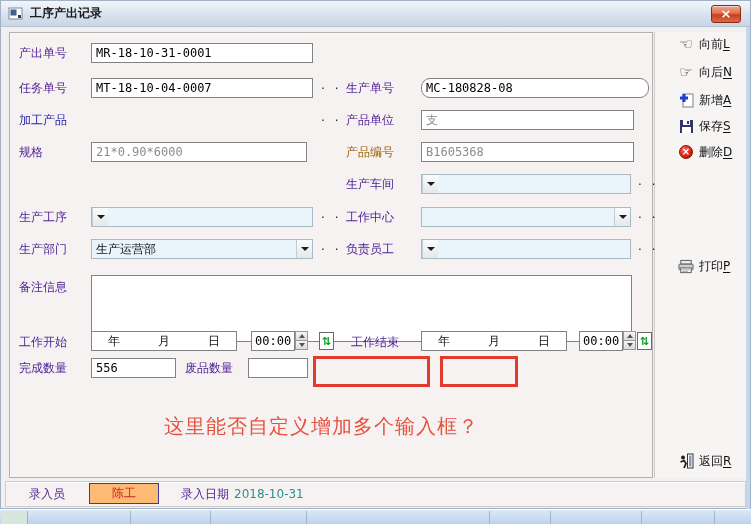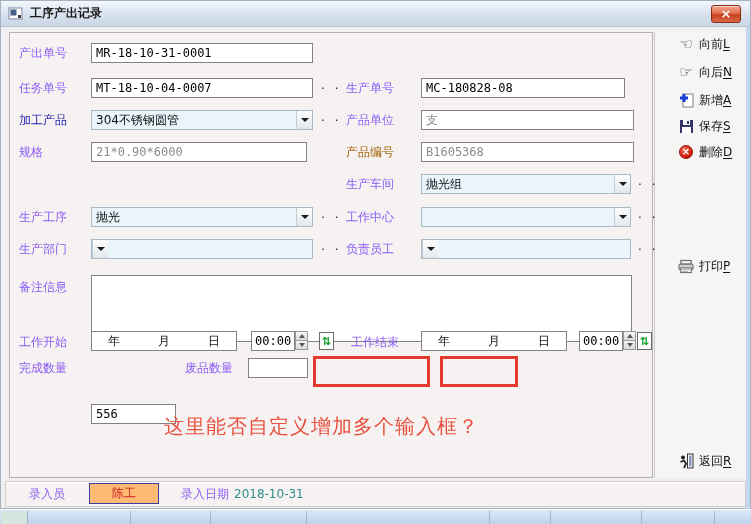--- a/index.html
+++ b/index.html
@@ -22,21 +22,21 @@
   #right-edge{position:absolute;right:0;top:26px;width:4px;height:483px;background:#c3d8ec;}
   
   #form-panel{position:absolute;left:8px;top:31px;width:644px;height:446px;
               background:#f6f2f1;border:1px solid #b3b0af;
               box-shadow:inset 1px 1px 0 #fbf8f7;}
   #sidebar{position:absolute;left:653px;top:31px;width:92px;height:446px;background:#f7f4f4;
            border-left:1px solid #cfcccb;}
   #footer-panel{position:absolute;left:4px;top:480px;width:741px;height:26px;
                 background:#f6f2f1;border:1px solid #cfcccb;box-shadow:inset 0 1px 0 #fff;}
   
-  .lbl{position:absolute;line-height:20px;white-space:nowrap;color:#8b5cf6;}
+  .lbl{position:absolute;line-height:20px;white-space:nowrap;color:#4c1d95;}
   .inp{position:absolute;height:20px;background:#fff;border:1px solid #828282;
        font:12px "DejaVu Sans Mono",monospace;padding:1px 4px;color:#000;outline:none;}
   .inp.gray{color:#8c8c8c;}
   .dd{position:absolute;height:20px;background:#e9f5fb;border:1px solid #a9bac4;
       display:flex;align-items:center;cursor:default;}
   .dd .val{flex:1;padding:0 4px;white-space:nowrap;overflow:hidden;}
   .dd .btn{width:16px;height:100%;display:flex;align-items:center;justify-content:center;
            background:linear-gradient(#fcfcfc,#e2e8ed);border-left:1px solid #c3ccd2;cursor:pointer;}
   .tri{width:0;height:0;border-left:4px solid transparent;border-right:4px solid transparent;
        border-top:4px solid #1c1c1c;}
@@ -102,66 +102,59 @@
     <div id="form-panel"></div>
     <div id="sidebar"></div>
 
     <span class="lbl" style="left:18px;top:42px">产出单号</span>
     <input class="inp" style="left: 90px; top: 42px; width: 222px;" value="MR-18-10-31-0001">
 
     <span class="lbl" style="left:18px;top:77px">任务单号</span>
     <input class="inp" style="left: 90px; top: 77px; width: 222px;" value="MT-18-10-04-0007">
     <span class="dots" style="left:320px;top:79px">· ·</span>
     <span class="lbl" style="left:345px;top:77px">生产单号</span>
-    <input class="inp" style="left: 420px; top: 77px; width: 204px;" value="MC-180828-08">
+    <input class="inp" style="left: 420px; top: 77px; width: 228px; border-radius: 9px;" value="MC-180828-08">
 
     <span class="lbl" style="left:18px;top:109px;color:#2222aa">加工产品</span>
-    <div class="dd" style="left:90px;top:109px;width:222px">
-      <span class="val">304不锈钢圆管</span>
-      <span class="btn">
-          <i class="tri"></i>
-        </span>
-    </div>
     <span class="dots" style="left:320px;top:111px">· ·</span>
     <span class="lbl" style="left:345px;top:109px">产品单位</span>
     <input class="inp gray" style="left: 420px; top: 109px; width: 213px;" value="支">
 
     <span class="lbl" style="left:18px;top:141px">规格</span>
     <input class="inp gray" style="left: 90px; top: 141px; width: 216px;" value="21*0.90*6000">
     <span class="lbl" style="left:345px;top:141px;color:#a16207">产品编号</span>
     <input class="inp gray" style="left: 420px; top: 141px; width: 213px;" value="B1605368">
 
     <span class="lbl" style="left:345px;top:173px">生产车间</span>
     <div class="dd" style="left:420px;top:173px;width:210px">
-      <span class="val">抛光组</span>
       <span class="btn">
           <i class="tri"></i>
         </span>
     </div>
     <span class="dots" style="left:637px;top:175px">· ·</span>
 
     <span class="lbl" style="left:18px;top:206px">生产工序</span>
     <div class="dd" style="left:90px;top:206px;width:222px">
-      <span class="val">抛光</span>
       <span class="btn">
           <i class="tri"></i>
         </span>
     </div>
     <span class="dots" style="left:320px;top:208px">· ·</span>
     <span class="lbl" style="left:345px;top:206px">工作中心</span>
     <div class="dd" style="left:420px;top:206px;width:210px">
       <span class="val"></span>
       <span class="btn">
           <i class="tri"></i>
         </span>
     </div>
     <span class="dots" style="left:637px;top:208px">· ·</span>
 
     <span class="lbl" style="left:18px;top:238px">生产部门</span>
     <div class="dd" style="left:90px;top:238px;width:222px">
+      <span class="val">生产运营部</span>
       <span class="btn">
           <i class="tri"></i>
         </span>
     </div>
     <span class="dots" style="left:320px;top:240px">· ·</span>
     <span class="lbl" style="left:345px;top:238px">负责员工</span>
     <div class="dd" style="left:420px;top:238px;width:210px">
       <span class="btn">
           <i class="tri"></i>
         </span>
@@ -203,21 +196,21 @@
         </div>
       <div class="sb">
           <i class="tri-dn"></i>
         </div>
     </div>
     <div class="greenbox" style="left:636px;top:331px">
       <span>⇅</span>
     </div>
 
     <span class="lbl" style="left:18px;top:357px">完成数量</span>
-    <input class="inp" style="left: 90px; top: 357px; width: 85px; margin-top: 46px;" value="556">
+    <input class="inp" style="left: 90px; top: 357px; width: 85px;" value="556">
     <span class="lbl" style="left:184px;top:357px">废品数量</span>
     <input class="inp" style="left: 247px; top: 357px; width: 60px;" value="">
 
     <div class="redbox" style="left:312px;top:355px;width:117px;height:31px"></div>
     <div class="redbox" style="left:439px;top:355px;width:78px;height:31px"></div>
     <div id="annot">这里能否自定义增加多个输入框？</div>
 
     <div class="sbt" style="top:34px">
       <span class="ic hand">☜</span>
       <span><span>向前</span><u>L</u></span>

